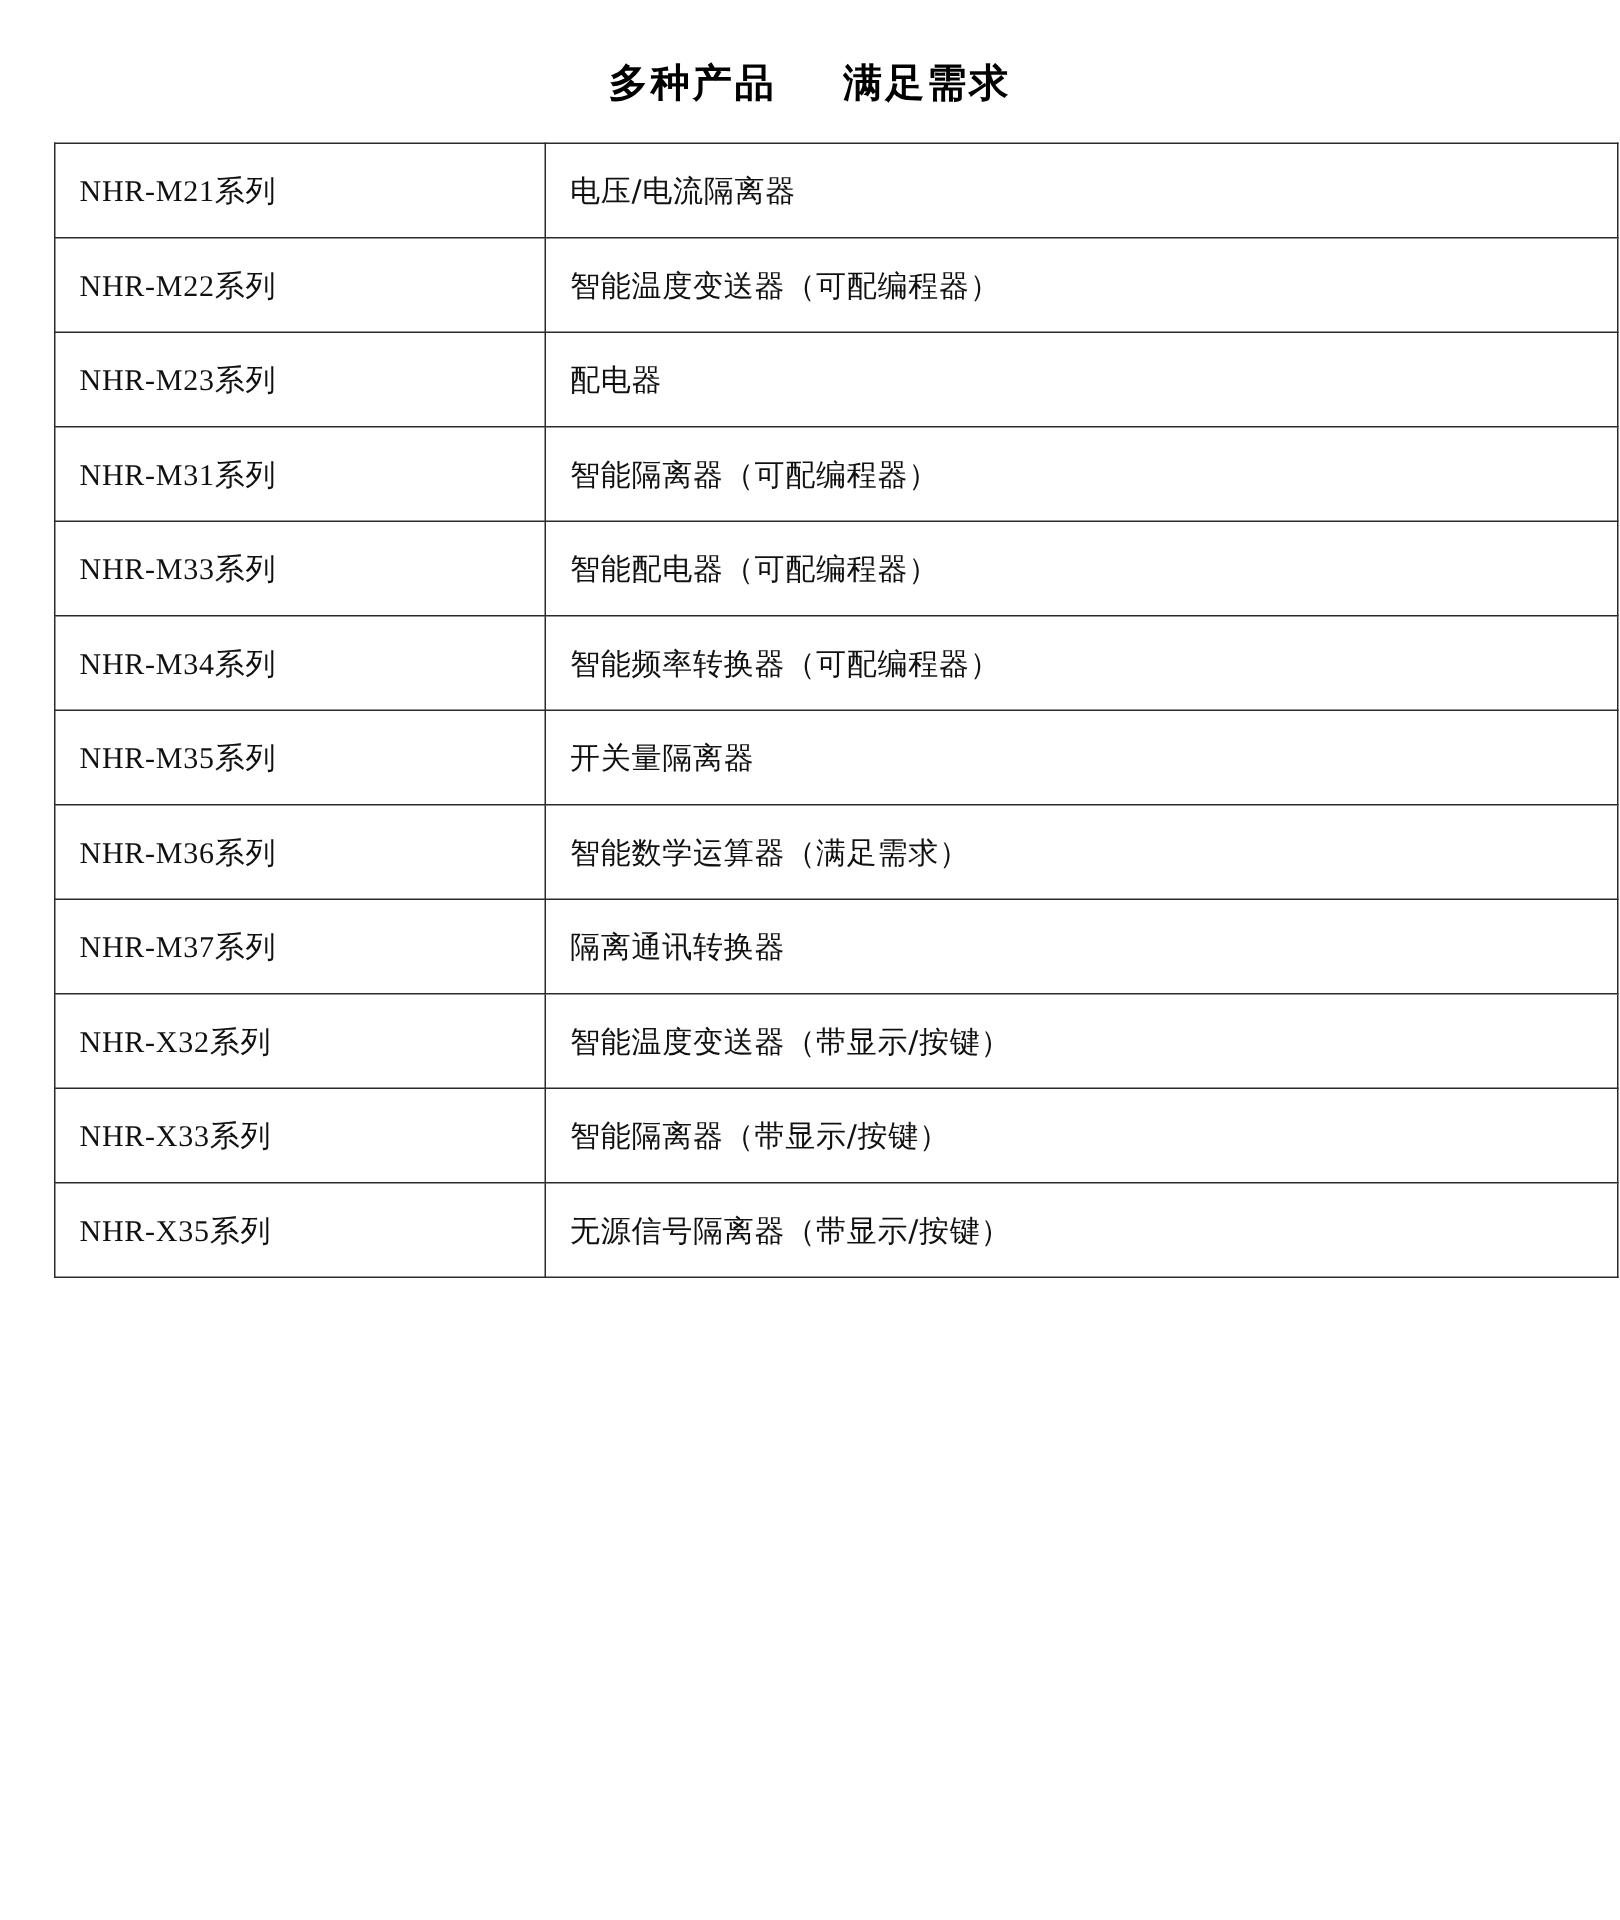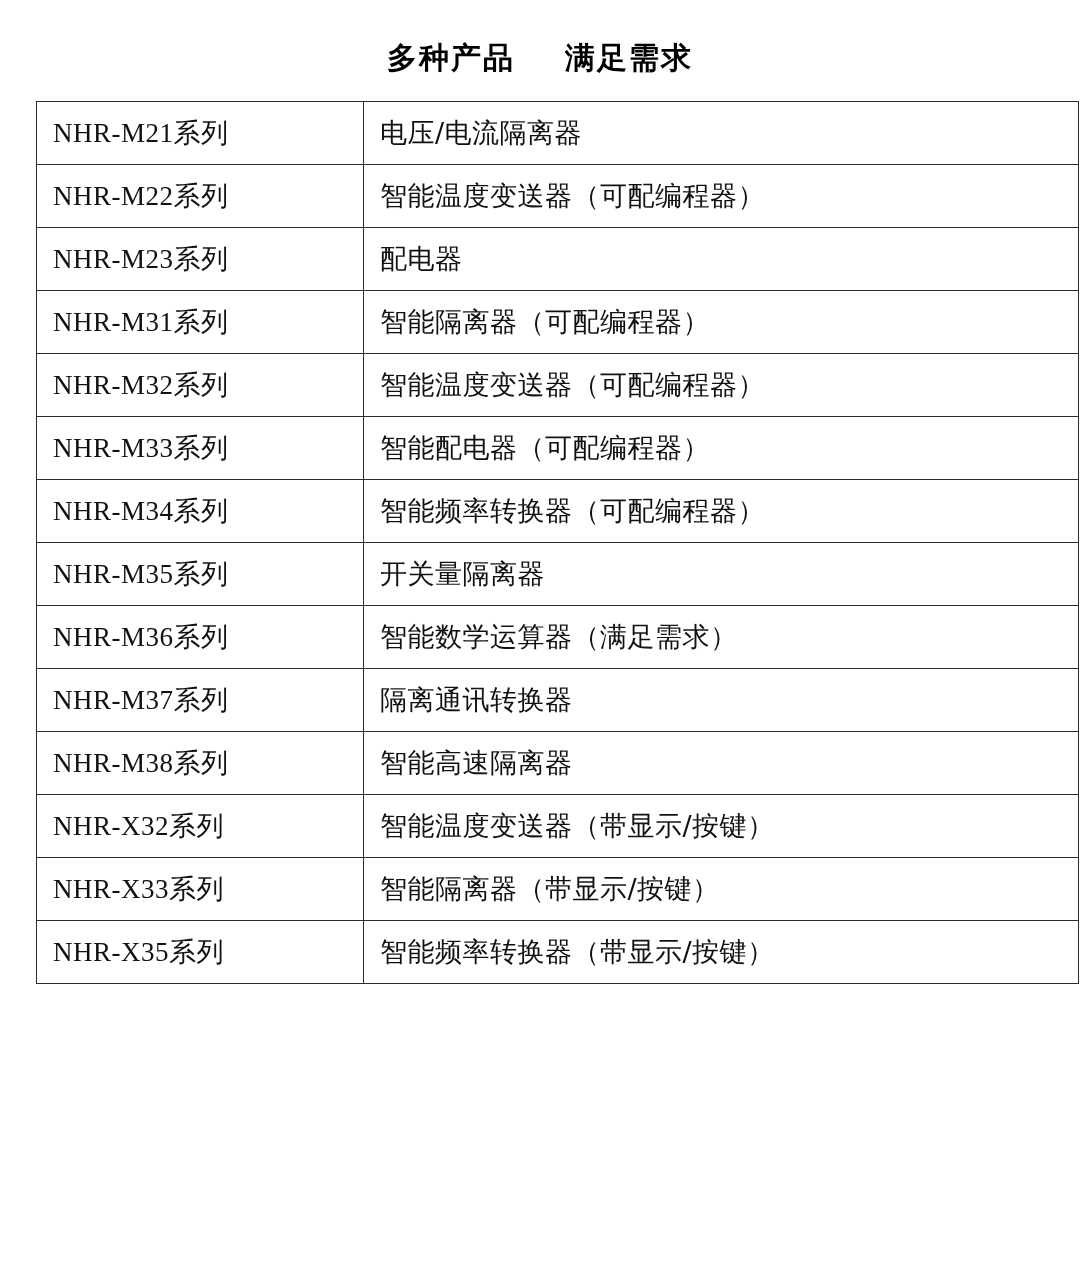--- a/index.html
+++ b/index.html
@@ -17,42 +17,42 @@
   .page {
     width: 1080px;
     height: 1280px;
     position: relative;
     box-sizing: border-box;
   }
   .title {
     text-align: center;
     font-family: "DejaVu Sans", "Liberation Sans", sans-serif;
     font-weight: bold;
-    font-size: 30px;
+    font-size: 26px;
     letter-spacing: 2px;
     color: #000000;
     padding-top: 38px;
     padding-bottom: 0;
     margin: 0;
     white-space: pre;
   }
   .table-wrap {
     margin: 22px 36px 0 36px;
   }
   table.product-table {
     border-collapse: collapse;
     width: 1008px;
     table-layout: fixed;
   }
   table.product-table td {
     border: 1.6px solid #2b2b2b;
     height: 62px;
     padding: 0 0 0 16px;
     vertical-align: middle;
-    font-size: 27px;
+    font-size: 20px;
     color: #111111;
     letter-spacing: 0.5px;
   }
   td.col-model {
     width: 310px;
     font-size: 26px;
     letter-spacing: 0px;
   }
   td.col-desc {
     width: 698px;
@@ -84,57 +84,49 @@
         </tr>
         <tr>
           <td class="col-model">NHR-M23系列</td>
           <td class="col-desc cjk">配电器</td>
         </tr>
         <tr>
           <td class="col-model">NHR-M31系列</td>
           <td class="col-desc cjk">智能隔离器（可配编程器）</td>
         </tr>
         <tr>
-          <td class="col-model">NHR-M32系列</td>
-          <td class="col-desc cjk">智能温度变送器（可配编程器）</td>
-        </tr>
-        <tr>
           <td class="col-model">NHR-M33系列</td>
           <td class="col-desc cjk">智能配电器（可配编程器）</td>
         </tr>
         <tr>
           <td class="col-model">NHR-M34系列</td>
           <td class="col-desc cjk">智能频率转换器（可配编程器）</td>
         </tr>
         <tr>
           <td class="col-model">NHR-M35系列</td>
           <td class="col-desc cjk">开关量隔离器</td>
         </tr>
         <tr>
           <td class="col-model">NHR-M36系列</td>
           <td class="col-desc cjk">智能数学运算器（满足需求）</td>
         </tr>
         <tr>
           <td class="col-model">NHR-M37系列</td>
           <td class="col-desc cjk">隔离通讯转换器</td>
         </tr>
         <tr>
-          <td class="col-model">NHR-M38系列</td>
-          <td class="col-desc cjk">智能高速隔离器</td>
-        </tr>
-        <tr>
           <td class="col-model">NHR-X32系列</td>
           <td class="col-desc cjk">智能温度变送器（带显示/按键）</td>
         </tr>
         <tr>
           <td class="col-model">NHR-X33系列</td>
           <td class="col-desc cjk">智能隔离器（带显示/按键）</td>
         </tr>
         <tr>
           <td class="col-model">NHR-X35系列</td>
-          <td class="col-desc cjk">智能频率转换器（带显示/按键）</td>
+          <td class="col-desc cjk">无源信号隔离器（带显示/按键）</td>
         </tr>
 
       </tbody>
     </table>
   </div>
 
 </div>
 
 </body></html>

